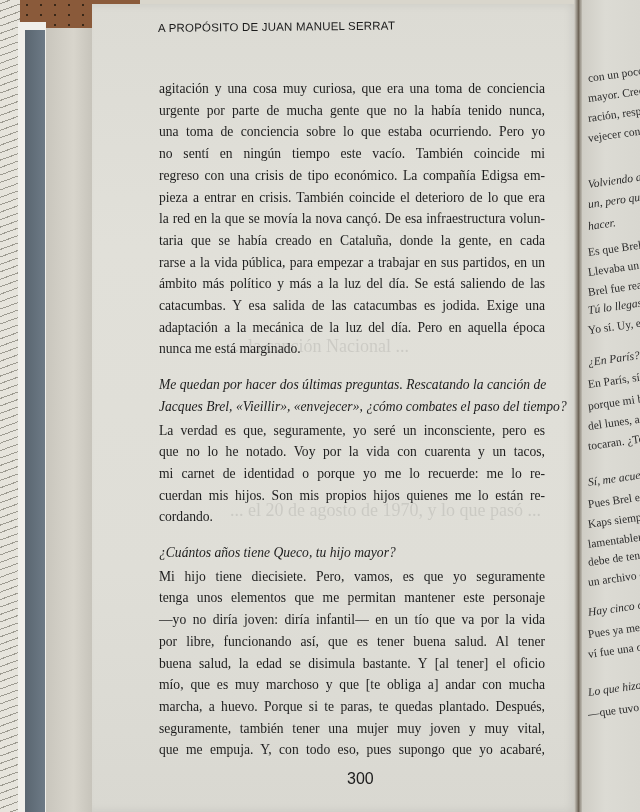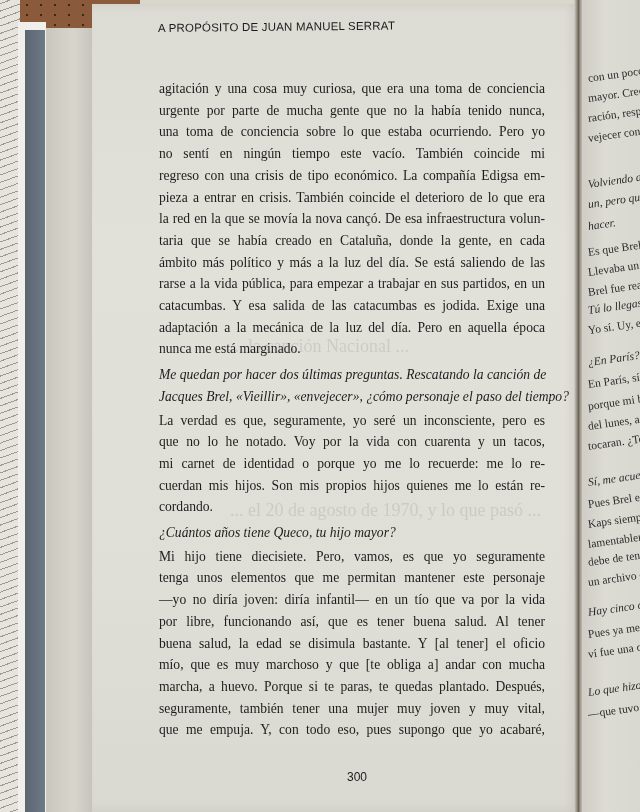--- a/index.html
+++ b/index.html
@@ -51,25 +51,25 @@
     letter-spacing: 0.2px; transform: rotate(-0.6deg); transform-origin: left;
   }
   .text-block {
     position: absolute; left: 159px; top: 78px; width: 386px;
     color: #1d1d1d; font-size: 13.6px; line-height: 21.7px;
     text-align: justify;
   }
   .para { margin: 0; }
   .para .line { display: block; text-align-last: justify; white-space: nowrap; }
   .para .line.last { text-align-last: left; }
-  .question { font-style: italic; margin-top: 4px; }
+  .question { font-style: italic; margin-top: 14px; }
   .answer { margin-top: 2px; }
   .page-number {
     position: absolute; left: 347px; top: 770px;
-    font-family: "Liberation Sans", sans-serif; font-size: 12px; color: #1c1c1c;
+    font-family: "Liberation Sans", sans-serif; font-size: 16px; color: #1c1c1c;
   }
   .rp-line {
     position: absolute; left: 6px; white-space: nowrap;
     font-size: 11.5px; color: #2a2a2a; transform: rotate(-8deg); transform-origin: left;
   }
   .rp-line.it { font-style: italic; }
   .bleed {
     position: absolute; left: 230px; color: rgba(60,60,60,0.12); font-size: 18px; white-space: nowrap;
   }
 </style>
@@ -92,30 +92,30 @@
 <div class="text-block">
   <p class="para">
     <span class="line">agitación y una cosa muy curiosa, que era una toma de conciencia</span>
     <span class="line">urgente por parte de mucha gente que no la había tenido nunca,</span>
     <span class="line">una toma de conciencia sobre lo que estaba ocurriendo. Pero yo</span>
     <span class="line">no sentí en ningún tiempo este vacío. También coincide mi</span>
     <span class="line">regreso con una crisis de tipo económico. La compañía Edigsa em-</span>
     <span class="line">pieza a entrar en crisis. También coincide el deterioro de lo que era</span>
     <span class="line">la red en la que se movía la nova cançó. De esa infraestructura volun-</span>
     <span class="line">taria que se había creado en Cataluña, donde la gente, en cada</span>
+    <span class="line">rarse a la vida pública, para empezar a trabajar en sus partidos, en un</span>
     <span class="line">ámbito más político y más a la luz del día. Se está saliendo de las</span>
-    <span class="line">rarse a la vida pública, para empezar a trabajar en sus partidos, en un</span>
     <span class="line">catacumbas. Y esa salida de las catacumbas es jodida. Exige una</span>
     <span class="line">adaptación a la mecánica de la luz del día. Pero en aquella época</span>
     <span class="line last">nunca me está marginado.</span>
   </p>
 
   <p class="para question">
     <span class="line">Me quedan por hacer dos últimas preguntas. Rescatando la canción de</span>
-    <span class="line last">Jacques Brel, «Vieillir», «envejecer», ¿cómo personaje el paso del tiempo?</span>
+    <span class="line last">Jacques Brel, «Vieillir», «envejecer», ¿cómo combates el paso del tiempo?</span>
   </p>
   <p class="para answer">
     <span class="line">La verdad es que, seguramente, yo seré un inconsciente, pero es</span>
     <span class="line">que no lo he notado. Voy por la vida con cuarenta y un tacos,</span>
     <span class="line">mi carnet de identidad o porque yo me lo recuerde: me lo re-</span>
     <span class="line">cuerdan mis hijos. Son mis propios hijos quienes me lo están re-</span>
     <span class="line last">cordando.</span>
   </p>
 
   <p class="para question">

